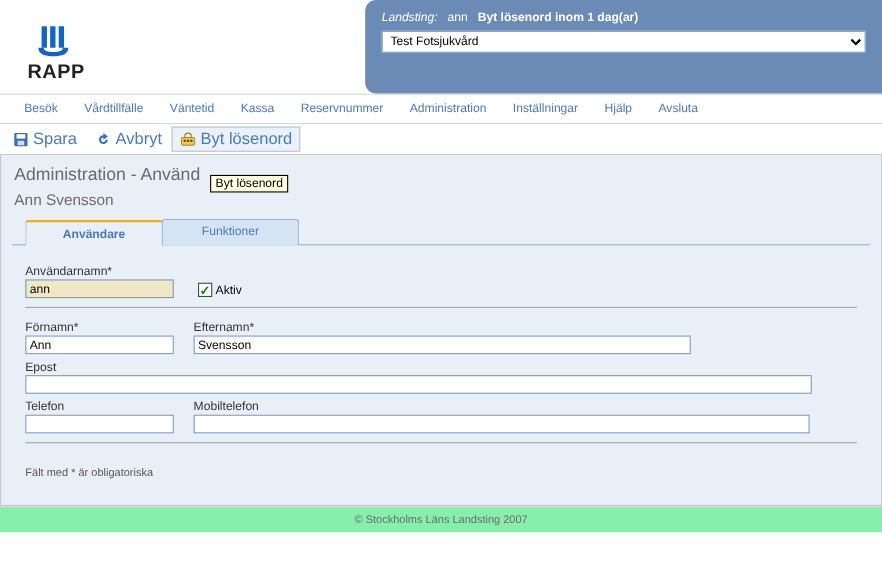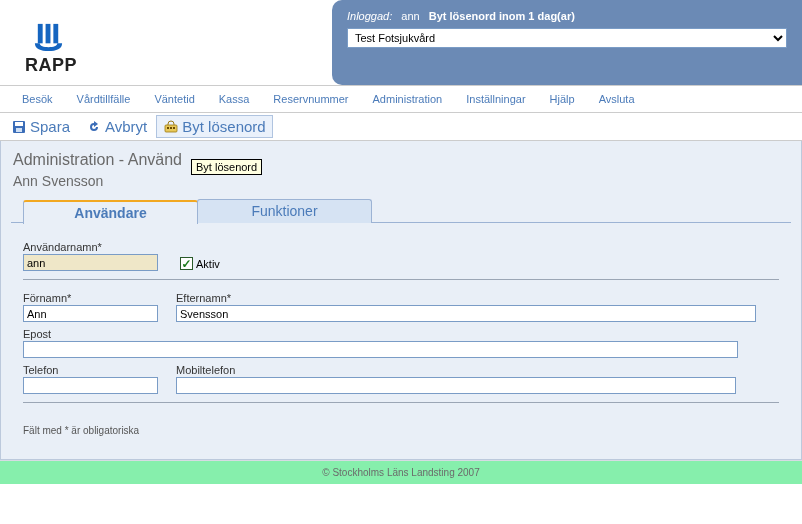--- a/index.html
+++ b/index.html
@@ -133,29 +133,29 @@
     color: #000;
     z-index: 5;
   }
   .tabstrip {
     display: flex;
     margin-left: 12px;
     position: relative;
     z-index: 2;
   }
   .tab {
-    width: 175px;
+    width: 125px;
     height: 24px;
     border: 1px solid #9cb3d4;
     border-bottom: none;
     background: #d6e3f3;
     color: #4b7bb9;
     text-align: center;
     line-height: 22px;
-    font-size: 14px;
+    font-size: 11px;
     cursor: pointer;
     border-top-left-radius: 3px;
     border-top-right-radius: 3px;
     margin-right: -1px;
   }
   .tab.active {
     background: #e9eff7;
     border-top: 2px solid #f2a821;
     font-weight: bold;
     color: #4b7bb9;
@@ -183,21 +183,21 @@
   }
   .field input[type="text"] {
     height: 17px;
     border: 1px solid #7a9cc6;
     background: #fff;
     font-size: 11px;
     padding: 0 3px;
   }
   .w-user { width: 135px; background: #efe7c8 !important; }
   .w-fn { width: 135px; }
-  .w-ln { width: 580px; }
+  .w-ln { width: 452px; }
   .w-ep { width: 715px; }
   .w-tel { width: 135px; }
   .w-mob { width: 560px; }
   .chk-wrap { display:flex; align-items:center; gap:3px; margin-left: 4px; padding-bottom:1px; }
   .chk {
     width: 13px; height: 13px;
     border: 1px solid #2a5a2a;
     background: #fff;
     display:inline-flex; align-items:center; justify-content:center;
     color: #1a7a1a; font-weight:bold; font-size:12px; line-height:1;
@@ -231,21 +231,21 @@
         <path d="M7 4 h5 v20 h-5 z" fill="#1565c0"></path>
         <path d="M15 4 h5 v20 h-5 z" fill="#1565c0"></path>
         <path d="M23 4 h5 v20 h-5 z" fill="#1565c0"></path>
         <path d="M4 24 c0 6 6 8 14 8 s14 -2 14 -8 h-5 c0 3 -4 4 -9 4 s-9 -1 -9 -4 z" fill="#1565c0"></path>
       </svg>
     </span>
     <span class="logo-text">RAPP</span>
   </div>
   <div class="header-right">
     <div class="login-line">
-      <span>Inloggad:</span>
+      <span>Landsting:</span>
       <span class="username">ann</span>
       <span class="pw-warn">Byt lösenord inom 1 dag(ar)</span>
     </div>
     <select class="org-select">
       <option>Test Fotsjukvård</option>
     </select>
   </div>
 </div>
 
 <div class="mainmenu">

